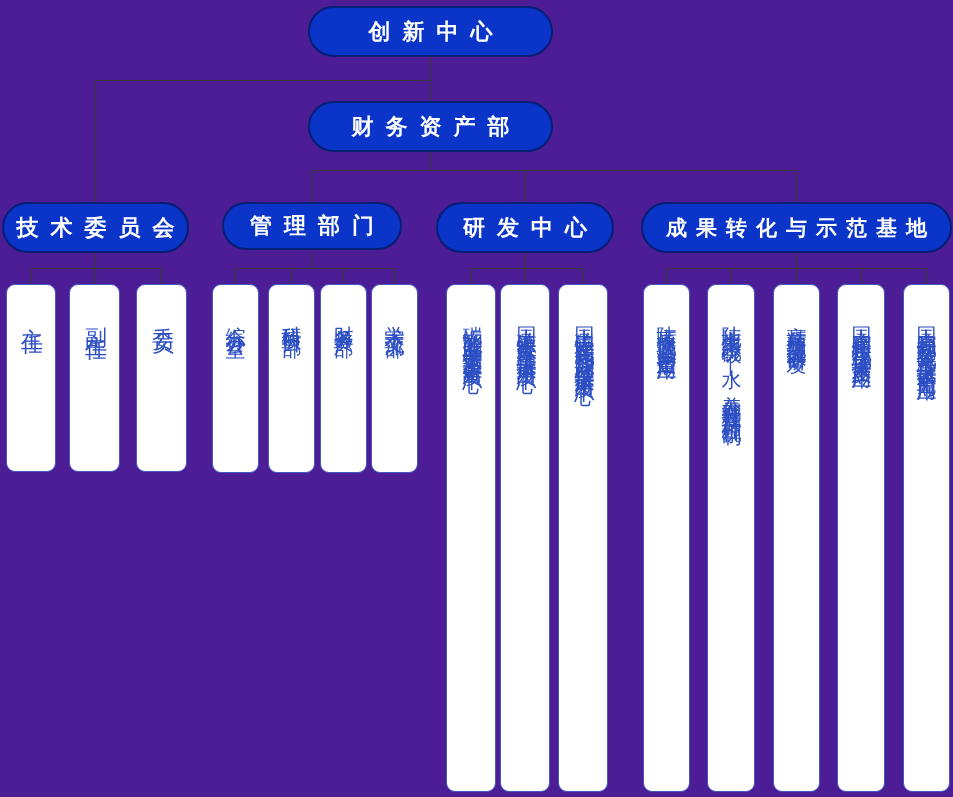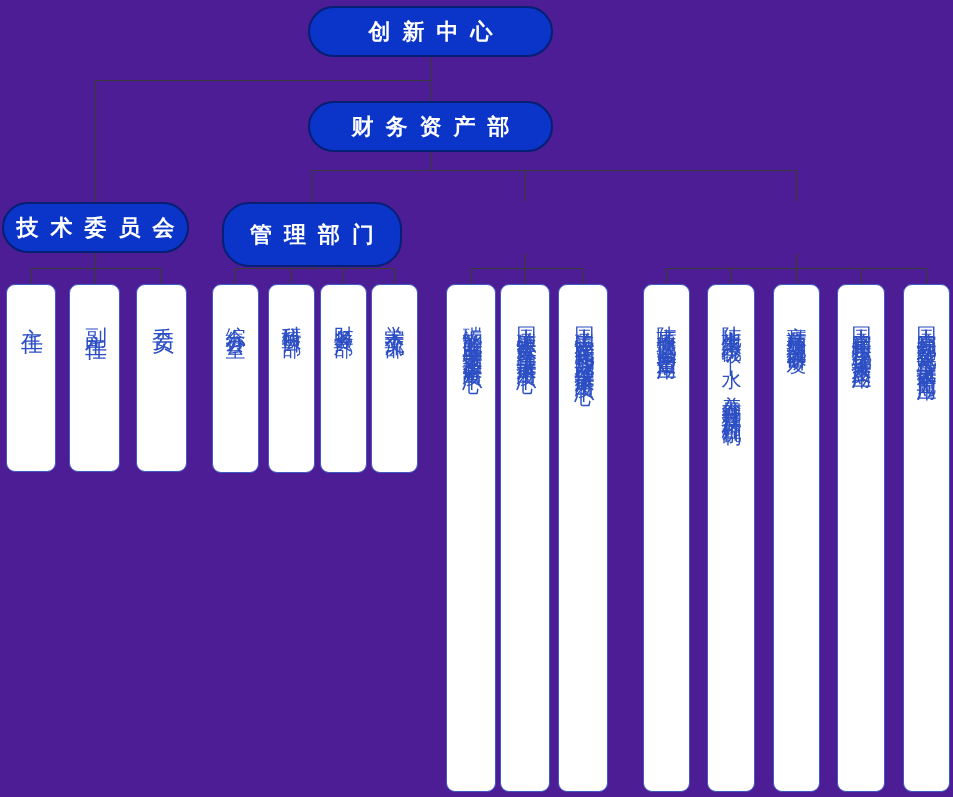--- a/index.html
+++ b/index.html
@@ -96,23 +96,25 @@
       M861 268.5 L861 284
       M926.5 268.5 L926.5 284"></path>
   </svg>
 
   <div class="pill" style="left:308px; top:6px; width:245px; height:51px;">创新中心</div>
 
   <div class="pill" style="left:308px; top:101px; width:245px; height:51px;">财务资产部</div>
 
   <div class="pill" style="left:2px; top:202px; width:187px; height:51px;text-align:center;">技术委员会</div>
 
-  <div class="pill" style="left:222px; top:202px; width:180px; height:65px;">管理部门</div>
+  <div class="pill" style="left:222px; top:202px; width:180px; height:48px;">管理部门</div>
 
+  <div class="pill" style="left:436px; top:202px; width:178px; height:51px;">研发中心</div>
 
+  <div class="pill tight" style="left:641px; top:202px; width:311px; height:51px;">成果转化与示范基地</div>
 
   <div class="leaf big" style="left:6px; top:284px; width:50px; height:188px;">主任</div>
   <div class="leaf big" style="left:69px; top:284px; width:51px; height:188px;">副主任</div>
   <div class="leaf big" style="left:136px; top:284px; width:51px; height:188px;">委员</div>
 
   <div class="leaf" style="left:212px; top:284px; width:47px; height:189px;">综合办公室</div>
   <div class="leaf" style="left:268px; top:284px; width:47px; height:189px;">科研项目部</div>
   <div class="leaf" style="left:320px; top:284px; width:47px; height:189px;">财务资产部</div>
   <div class="leaf" style="left:371px; top:284px; width:47px; height:189px;">学术交流部</div>
 

